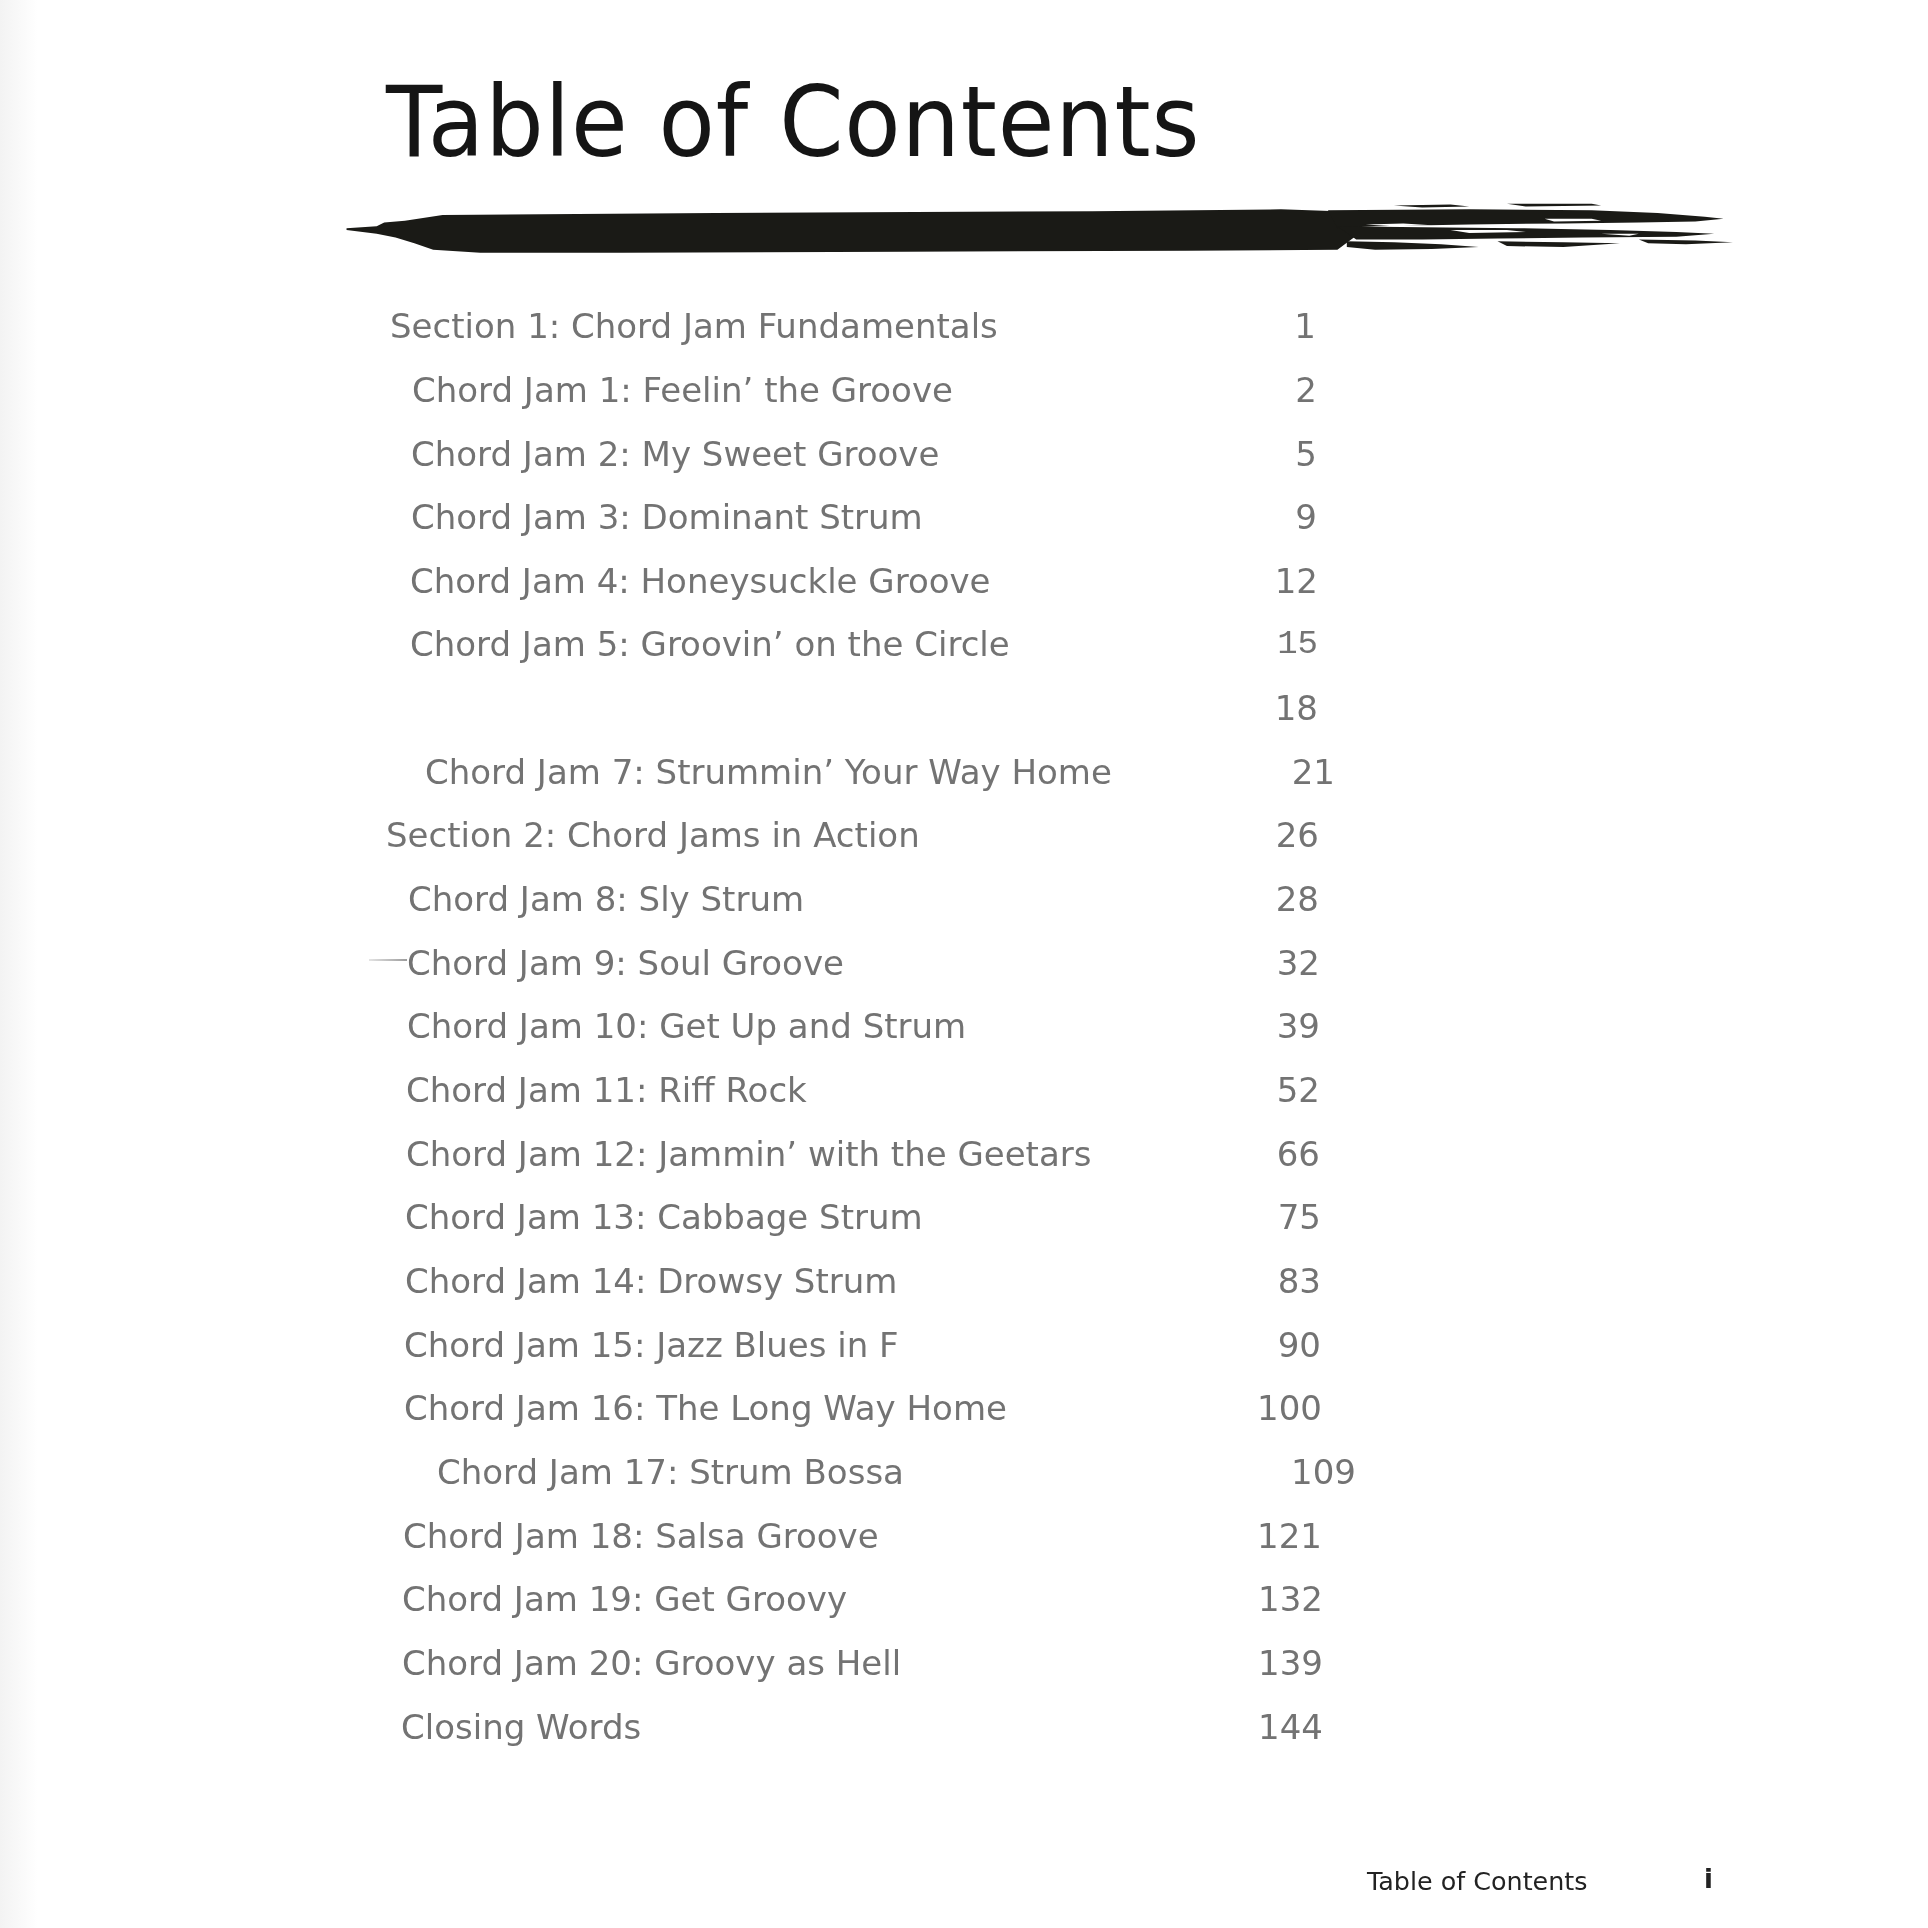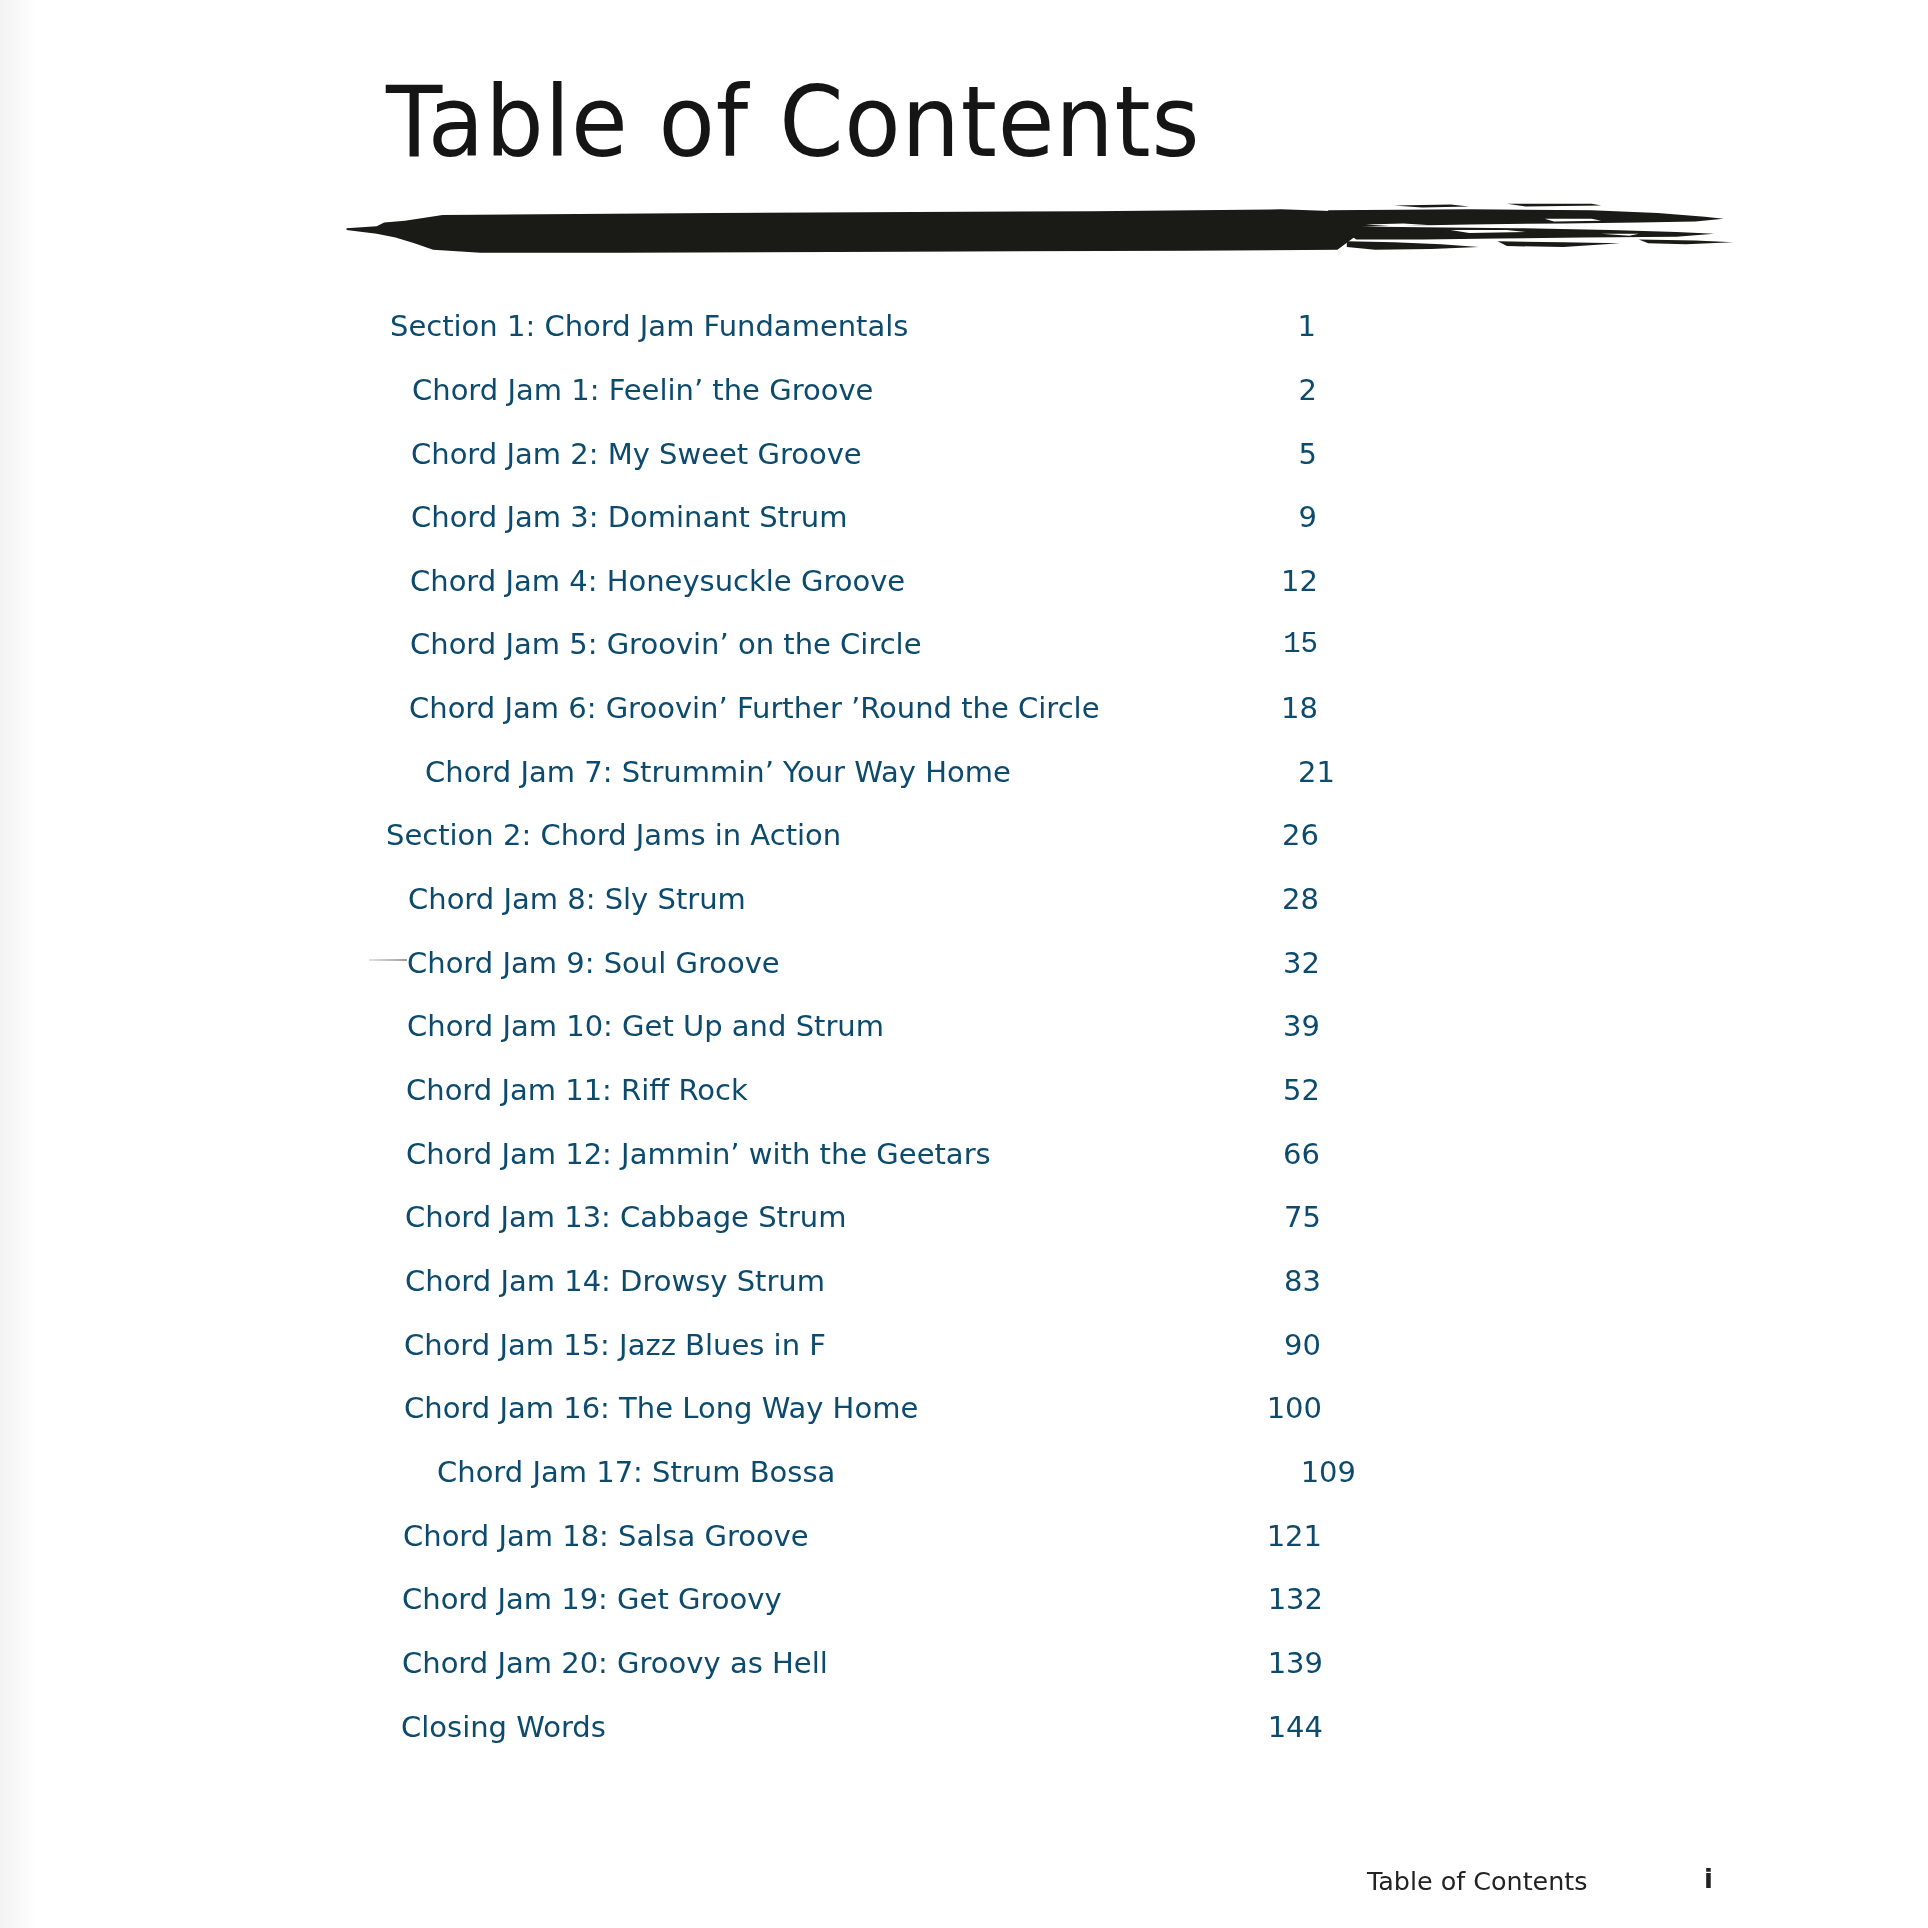--- a/index.html
+++ b/index.html
@@ -31,23 +31,23 @@
   .brush {
     position: absolute; left: 339px; top: 198px; width: 1394px; height: 66px;
   }
   .toc {
     position: absolute; left: 0; top: 0; width: 1928px;
   }
   .toc-row {
     position: absolute;
     height: 47px;
     font-family: "DejaVu Sans", sans-serif;
-    font-size: 29px;
+    font-size: 34px;
     line-height: 47px;
-    color: #0c4a6e;
+    color: #737373;
     white-space: nowrap;
   }
   .toc-label { position: absolute; left: 0; top: 0; }
   .toc-page {
     position: absolute; top: 0; width: 113px; text-align: right;
   }
   .stray-mark {
     position: absolute; left: 369px; top: 959px; width: 38px; height: 1.9px;
     background: linear-gradient(to right, rgba(120,120,120,0.2), rgba(90,90,90,0.6));
   }
@@ -107,21 +107,20 @@
     </div>
     <div class="toc-row" style="top: 558px; left: 0px; width: 1928px;">
       <span class="toc-label" style="left: 410px;">Chord Jam 4: Honeysuckle Groove</span>
       <span class="toc-page" style="left: 1205px;">12</span>
     </div>
     <div class="toc-row" style="top: 621px; left: 0px; width: 1928px;">
       <span class="toc-label" style="left: 410px;">Chord Jam 5: Groovin’ on the Circle</span>
       <span class="toc-page" style="left: 1205px; font-family: Liberation Mono, monospace;">15</span>
     </div>
     <div class="toc-row" style="top: 685px; left: 0px; width: 1928px;">
-      <span class="toc-label" style="left: 409px;">Chord Jam 6: Groovin’ Further ’Round the Circle</span>
       <span class="toc-page" style="left: 1205px;">18</span>
     </div>
     <div class="toc-row" style="top: 749px; left: 16px; width: 1928px;">
       <span class="toc-label" style="left: 409px;">Chord Jam 7: Strummin’ Your Way Home</span>
       <span class="toc-page" style="left: 1206px;">21</span>
     </div>
     <div class="toc-row" style="top: 812px; left: 0px; width: 1928px;">
       <span class="toc-label" style="left: 386px;">Section 2: Chord Jams in Action</span>
       <span class="toc-page" style="left: 1206px;">26</span>
     </div>

